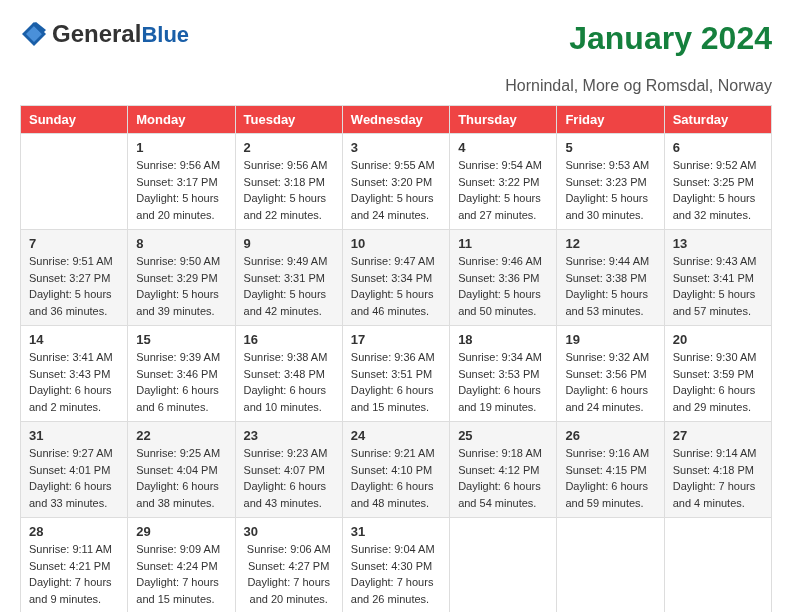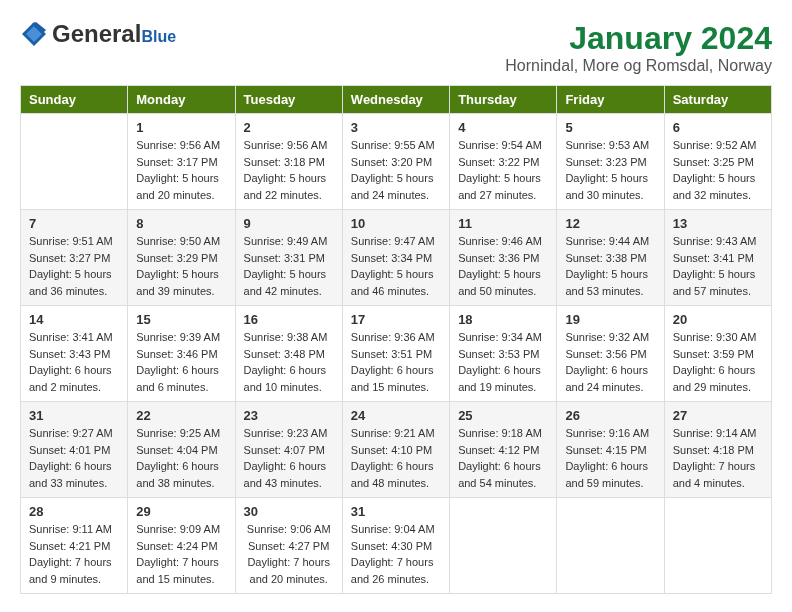--- a/index.html
+++ b/index.html
@@ -20,47 +20,48 @@
       display: flex;
       align-items: center;
       gap: 4px;
     }
     .logo-text-general {
       font-size: 24px;
       font-weight: bold;
       color: #333;
     }
     .logo-text-blue {
-      font-size: 16px;
+      font-size: 22px;
       font-weight: bold;
       color: #1a5fa8;
     }
     .logo-icon {
       width: 28px;
       height: 28px;
     }
     .title-block {
       text-align: right;
     }
     .month-year {
       font-size: 32px;
       font-weight: bold;
       color: #15803d;
     }
     .location {
       font-size: 16px;
       color: #555;
+      margin-top: 20px;
     }
     table {
       width: 100%;
       border-collapse: collapse;
       table-layout: fixed;
     }
     thead tr th {
-      background-color: #4d7c0f;
+      background-color: #ef4444;
       color: #fff;
       text-align: left;
       padding: 6px 8px;
       font-size: 13px;
       font-weight: bold;
       border: 1px solid #ddd;
     }
     tbody tr td {
       vertical-align: top;
       padding: 6px 8px;

